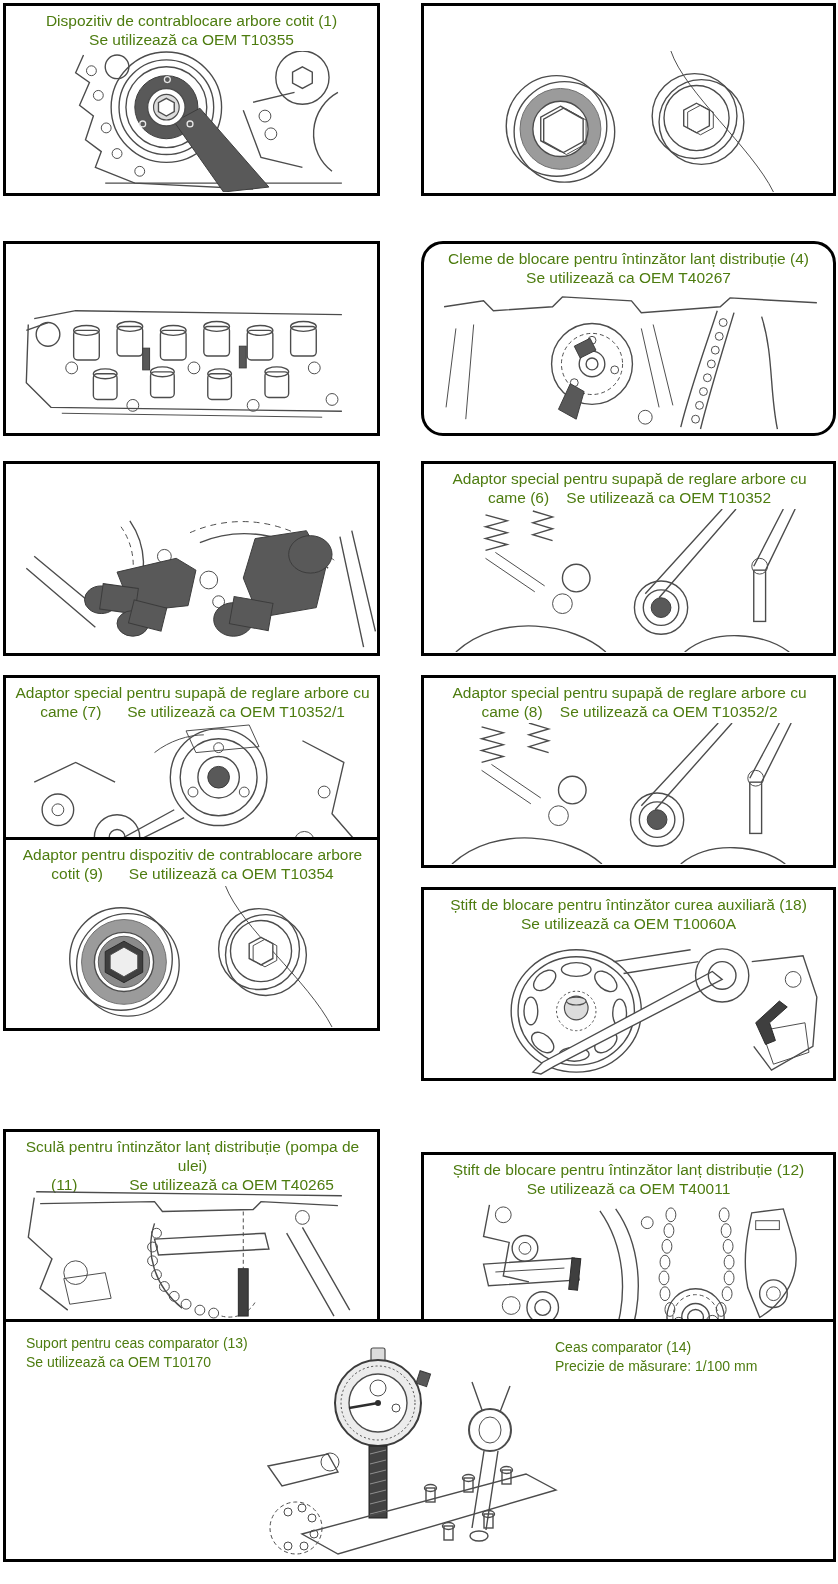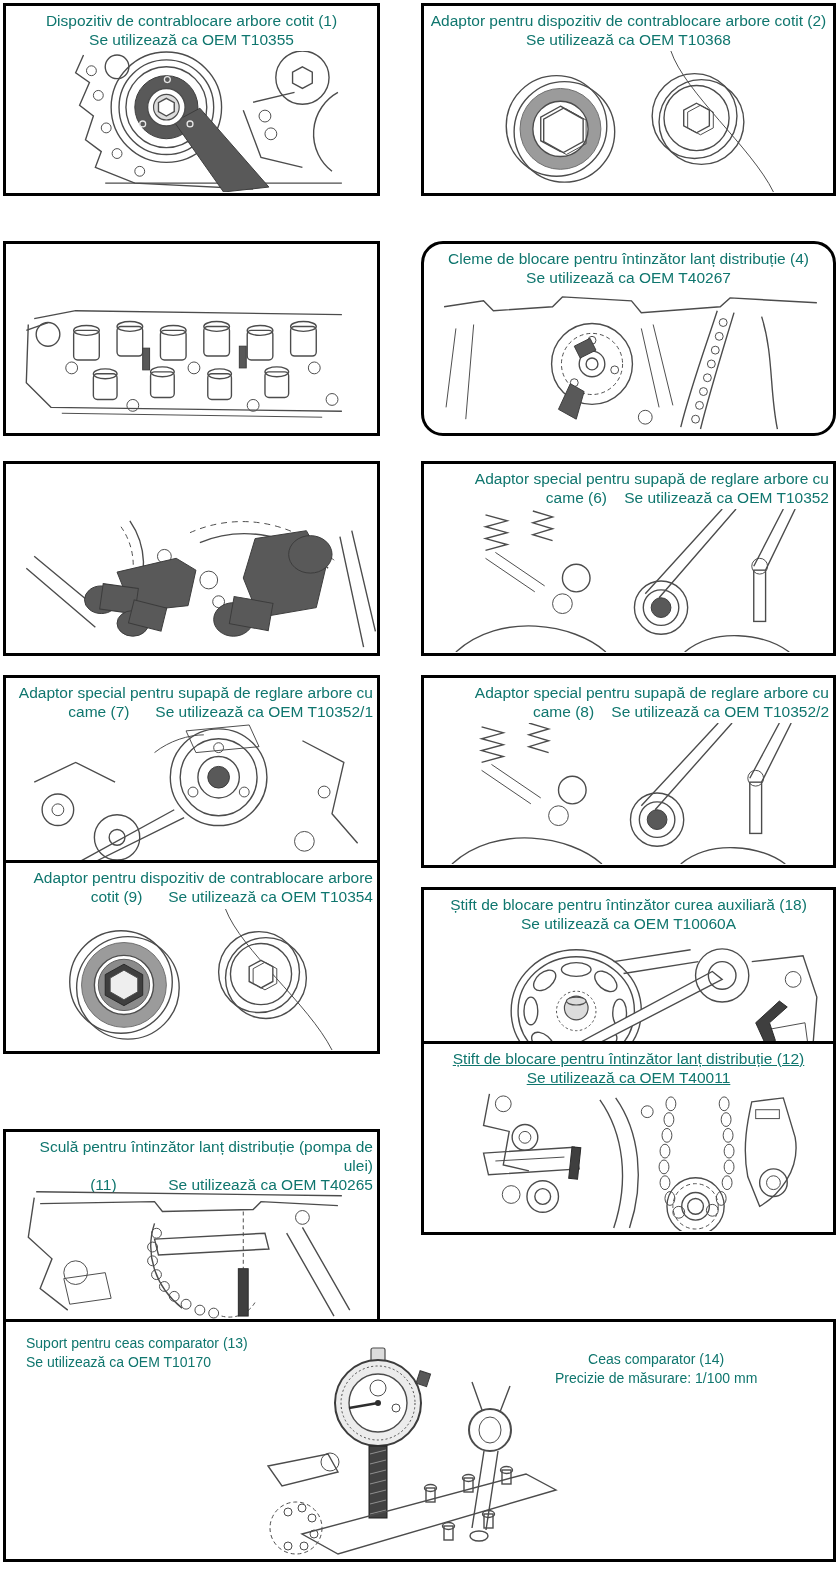--- a/index.html
+++ b/index.html
@@ -1,35 +1,35 @@
 <!DOCTYPE html>
 <html><head>
 <meta charset="utf-8">
 <style>
   html,body{margin:0;padding:0;background:#ffffff;}
   #page{position:relative;width:838px;height:1584px;background:#ffffff;
-        font-family:"Liberation Sans",sans-serif;color:#0f766e;}
+        font-family:"Liberation Sans",sans-serif;color:#4d7c0f;}
   .cell{position:absolute;border:3px solid #000;background:#fff;box-sizing:border-box;overflow:hidden;}
   .col-l{left:3px;width:377px;}
   .col-r{left:421px;width:415px;}
   .cell-title{font-size:15.5px;line-height:19px;white-space:pre-wrap;padding-top:5px;}
   .ta-c{text-align:center;}
-  .ta-l{text-align:right;padding-left:6px;padding-right:4px;}
+  .ta-l{text-align:center;padding-left:6px;padding-right:4px;}
   .ill{position:absolute;left:0;right:0;bottom:0;top:44px;display:flex;align-items:center;justify-content:center;}
   .ill svg{display:block;}
   .ln{stroke:#4c4c4c;stroke-width:1.4;fill:none;}
   .thin{stroke:#4c4c4c;stroke-width:1;fill:none;}
   .dark{fill:#595959;stroke:#3c3c3c;stroke-width:1;}
   .dark2{fill:#3f3f3f;stroke:#2a2a2a;stroke-width:1;}
   .gray{fill:#9b9b9b;stroke:#6f6f6f;stroke-width:1;}
   .wht{fill:#ffffff;stroke:#4c4c4c;stroke-width:1.4;}
   .lt{fill:#dcdcdc;stroke:#4c4c4c;stroke-width:1.2;}
   #bottom-box .bt{position:absolute;font-size:14px;line-height:19px;white-space:pre-wrap;}
   #bt-left{left:20px;top:12px;}
-  #bt-right{left:549px;top:28px;text-align:center;}
+  #bt-right{left:549px;top:16px;}
   .bill{position:absolute;left:252px;top:24px;}
 </style>
 </head>
 <body>
 
 <div id="page">
 
   <div class="cell col-l" style="top:3px;height:193px;">
     <div class="cell-title ta-c">Dispozitiv de contrablocare arbore cotit (1)
 Se utilizează ca OEM T10355</div>
@@ -59,22 +59,20 @@
         <path class="ln" d="M336,42 A48 48 0 0 0 330,122"></path>
         <circle class="thin" cx="262" cy="66" r="6"></circle>
           <circle class="thin" cx="268" cy="84" r="6"></circle>
         <path class="ln" d="M240,60 L258,108 L300,118"></path>
         <path class="ln" d="M250,52 L292,42"></path>
       </svg>
     </div>
   </div>
 
   <div class="cell col-r" style="top:3px;height:193px;">
-    <div class="cell-title ta-c">Adaptor pentru dispozitiv de contrablocare arbore cotit (2)
-Se utilizează ca OEM T10368</div>
     <div class="ill">
       <svg width="409" height="141" viewBox="0 0 410 143">
         <path class="thin" d="M248,0 C262,42 330,98 352,143"></path>
         <circle class="ln" cx="132" cy="76" r="51"></circle>
         <circle class="ln" cx="140" cy="82" r="51"></circle>
         <circle class="gray" cx="136" cy="79" r="41"></circle>
         <circle class="wht" cx="136" cy="79" r="28"></circle>
         <polygon class="wht" points="136,56 156,67 156,91 136,102 116,91 116,67"></polygon>
         <polygon class="thin" points="142,59 162,70 162,94 142,105 122,94 122,70" fill="#fff"></polygon>
         <polygon class="wht" points="139,58 159,69 159,92 139,103 119,92 119,69"></polygon>
@@ -258,21 +256,21 @@
           <circle class="thin" cx="134" cy="94" r="10"></circle>
         <path class="ln" d="M26,143 C71,102 146,114 178,143"></path>
         <path class="ln" d="M258,143 C288,118 338,124 364,143"></path>
         <rect class="ln" x="328" y="60" width="12" height="52"></rect>
         <circle class="thin" cx="334" cy="56" r="8"></circle>
         <path class="thin" d="M56,48 L106,82 M66,42 L116,76"></path>
       </svg>
     </div>
   </div>
 
-  <div class="cell col-l" style="top:860px;height:194px;">
+  <div class="cell col-l" style="top:837px;height:194px;">
     <div class="cell-title ta-l">Adaptor pentru dispozitiv de contrablocare arbore
 cotit (9)      Se utilizează ca OEM T10354</div>
     <div class="ill">
       <svg width="371" height="141" viewBox="0 0 375 143">
         <path class="thin" d="M222,0 C238,42 306,96 330,143"></path>
         <circle class="ln" cx="116" cy="74" r="52"></circle>
         <circle class="ln" cx="123" cy="80" r="52"></circle>
         <circle class="gray" cx="119" cy="77" r="43"></circle>
         <circle class="wht" cx="119" cy="77" r="30"></circle>
         <circle fill="#8b8b8b" stroke="#5d5d5d" cx="119" cy="77" r="26"></circle>
@@ -344,21 +342,21 @@
         <path class="thin" d="M218,140 A30 30 0 0 0 252,126" stroke-width="6" stroke-dasharray="4 3"></path>
         <polygon class="ln" points="150,62 262,56 266,72 154,78" fill="#fff"></polygon>
         <line class="thin" x1="240" y1="34" x2="240" y2="92" stroke-dasharray="4 3"></line>
         <rect class="dark2" x="235" y="92" width="10" height="48"></rect>
         <path class="ln" d="M284,56 L332,140 M300,50 L348,134"></path>
         <circle class="thin" cx="300" cy="40" r="7"></circle>
       </svg>
     </div>
   </div>
 
-  <div class="cell col-r" style="top:1041px;height:194px;text-decoration:underline;">
+  <div class="cell col-r" style="top:1152px;height:194px;">
     <div class="cell-title ta-c">Știft de blocare pentru întinzător lanț distribuție (12)
 Se utilizează ca OEM T40011</div>
     <div class="ill">
       <svg width="409" height="141" viewBox="0 0 410 143">
         <path class="ln" d="M64,4 L58,36 L84,42 L78,76 L104,82"></path>
         <circle class="ln" cx="100" cy="48" r="13"></circle>
           <circle class="thin" cx="100" cy="48" r="6"></circle>
         <circle class="thin" cx="78" cy="14" r="8"></circle>
         <polygon class="ln" points="58,64 150,58 155,80 63,86" fill="#fff"></polygon>
         <line class="thin" x1="70" y1="72" x2="140" y2="68"></line>

